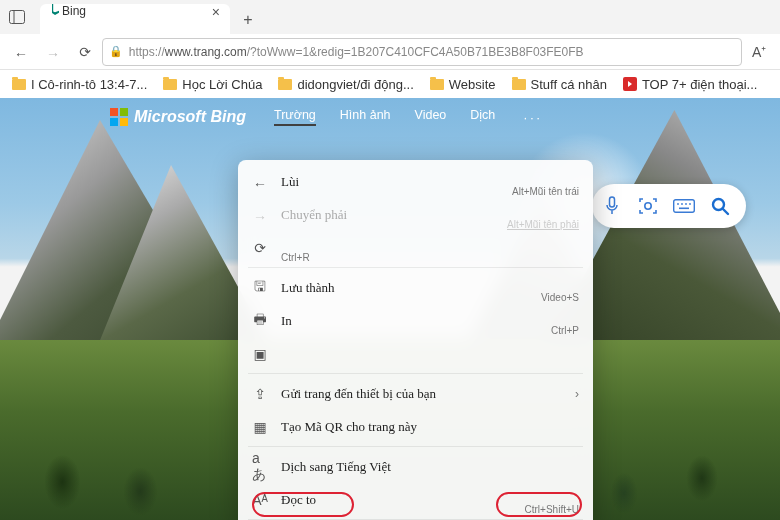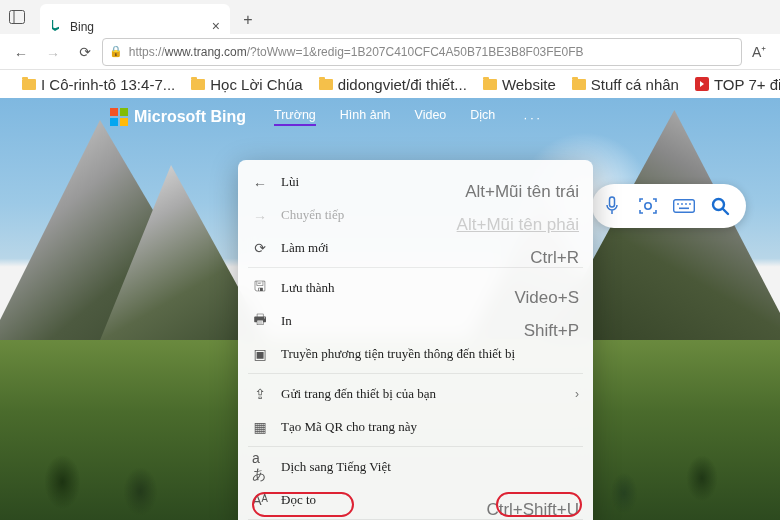--- a/index.html
+++ b/index.html
@@ -1,36 +1,36 @@
 <!DOCTYPE html>
 <html><head>
 <meta charset="utf-8">
 <style>
   * { margin: 0; padding: 0; box-sizing: border-box; font-family: "Segoe UI", Arial, sans-serif; }
   html, body { width: 780px; height: 520px; overflow: hidden; background: #f3f3f3; }
 
   
   .titlebar { height: 34px; background: #f3f3f3; display: flex; align-items: flex-end; }
-  .tab { display: flex; align-items: flex-end; gap: 8px; background: #fff; height: 30px; padding: 0 10px 0 8px; margin-left: 6px; border-radius: 6px 6px 0 0; width: 190px; font-size: 12px; color: #333; }
+  .tab { display: flex; align-items: flex-start; gap: 0; background: #fff; height: 30px; padding: 0 10px 0 8px; margin-left: 6px; border-radius: 6px 6px 0 0; width: 190px; font-size: 12px; color: #333; }
   .tab .favicon { width: 14px; height: 14px; display: flex; align-items: center; justify-content: center; }
   .tab .close { margin-left: auto; font-size: 14px; color: #555; }
   .newtab { width: 28px; height: 28px; display: flex; align-items: center; justify-content: center; color: #555; font-size: 16px; margin-left: 4px; cursor: pointer; }
   .tabviews { width: 34px; height: 34px; display: flex; align-items: center; justify-content: center; color: #444; }
 
   
   .toolbar { height: 36px; background: #fff; display: flex; align-items: center; padding: 0 6px; gap: 2px; border-bottom: 1px solid #e3e3e3; }
   .nav-btn { width: 30px; height: 30px; display: flex; align-items: center; justify-content: center; color: #555; border-radius: 4px; cursor: pointer; font-size: 14px; }
   .nav-btn.disabled { color: #bbb; }
   .addrbar { flex: 1; height: 28px; border: 1px solid #ccc; border-radius: 4px; display: flex; align-items: center; padding: 0 6px; gap: 6px; font-size: 12px; color: #555; background: #fff; }
   .addrbar .lock { font-size: 11px; color: #666; }
   .addrbar .dim { color: #888; margin-top: 48px; }
   .tool-icon { width: 30px; height: 30px; display: flex; align-items: center; justify-content: center; color: #555; font-size: 14px; cursor: pointer; }
 
   
-  .bmbar { height: 28px; background: #fff; display: flex; align-items: center; padding: 0 16px; gap: 4px; font-size: 15px; color: #333; overflow: hidden; }
+  .bmbar { height: 28px; background: #fff; display: flex; align-items: center; padding: 0 6px; gap: 4px; font-size: 13px; color: #333; overflow: hidden; }
   .bm { display: flex; align-items: center; gap: 5px; padding: 2px 6px; border-radius: 3px; cursor: pointer; white-space: nowrap; }
   .bm .fld { width: 14px; height: 11px; background: #f5c04a; border-radius: 1px; position: relative; }
   .bm .fld::before { content: ""; position: absolute; top: -2px; left: 0; width: 6px; height: 2px; background: #f5c04a; border-radius: 1px 1px 0 0; }
   .bm .sq-red { width: 14px; height: 14px; background: #d92b2b; border-radius: 2px; display: flex; align-items: center; justify-content: center; }
   .bm .sq-red::after { content: ""; width: 0; height: 0; border-left: 4px solid #fff; border-top: 3px solid transparent; border-bottom: 3px solid transparent; }
 
   
   .viewport { position: relative; height: 422px; overflow: hidden; }
   .scene { position: absolute; inset: 0;
     background:
@@ -48,42 +48,42 @@
     background:
       radial-gradient(ellipse 30px 45px at 8% 80%, #1a3010 0%, transparent 60%),
       radial-gradient(ellipse 28px 40px at 18% 85%, #22381a 0%, transparent 60%),
       radial-gradient(ellipse 26px 38px at 90% 78%, #1d3414 0%, transparent 60%),
       radial-gradient(ellipse 22px 34px at 80% 86%, #254020 0%, transparent 60%);
     opacity: 0.9;
   }
 
   
   .bing-hdr { position: absolute; top: 10px; left: 110px; display: flex; align-items: center; gap: 28px; color: #fff; font-size: 13px; }
-  .bing-logo { display: flex; align-items: flex-start; gap: 6px; font-weight: 600; font-size: 16px; }
+  .bing-logo { display: flex; align-items: flex-start; gap: 6px; font-weight: 600; font-size: 16px; font-style: italic; }
   .bing-logo .mark { width: 18px; height: 18px; position: relative; }
   .bing-logo .mark span:nth-child(1){position:absolute;top:0;left:0;width:8px;height:8px;background:#f35325}
   .bing-logo .mark span:nth-child(2){position:absolute;top:0;right:0;width:8px;height:8px;background:#81bc06}
   .bing-logo .mark span:nth-child(3){position:absolute;bottom:0;left:0;width:8px;height:8px;background:#05a6f0}
   .bing-logo .mark span:nth-child(4){position:absolute;bottom:0;right:0;width:8px;height:8px;background:#ffba08}
   .bing-nav { display: flex; gap: 24px; font-size: 12.5px; }
-  .bing-nav .active { border-bottom: 2px solid #6d28d9; padding-bottom: 2px; }
+  .bing-nav .active { border-bottom: 2px solid #404040; padding-bottom: 2px; }
 
   
   .search-right { position: absolute; top: 86px; right: 34px; height: 44px; background: #fff; border-radius: 22px; display: flex; align-items: center; gap: 12px; padding: 0 14px 0 8px; box-shadow: 0 2px 10px rgba(0,0,0,0.2); }
   .sr-ic { width: 24px; height: 24px; display: flex; align-items: center; justify-content: center; color: #3a7bd5; font-size: 16px; }
   .sr-ic.blue { color: #1a6dd0; font-size: 19px; font-weight: bold; }
 
   
   .ctx { position: absolute; left: 238px; top: 62px; width: 355px; background: rgba(252,252,252,0.96); border-radius: 8px; box-shadow: 0 6px 28px rgba(0,0,0,0.28); padding: 5px 0; font-size: 13px; color: #222; backdrop-filter: blur(8px); }
   .ctx-item { display: flex; align-items: center; height: 33px; padding: 0 14px; gap: 13px; cursor: pointer; }
   .ctx-item.disabled { color: #aaa; }
   .ctx-ic { width: 16px; height: 16px; display: flex; align-items: center; justify-content: center; flex: 0 0 16px; color: #555; font-size: 14px; }
   .ctx-item.disabled .ctx-ic { color: #ccc; }
   .ctx-lbl { flex: 1; white-space: nowrap; overflow: hidden; text-overflow: ellipsis; font-family: Liberation Serif, serif; }
-  .ctx-sc { font-size: 17px; color: #777; white-space: nowrap; margin-top: 20px; }
+  .ctx-sc { font-size: 10px; color: #777; white-space: nowrap; margin-top: 20px; }
   .ctx-item.disabled .ctx-sc { color: #ccc; text-decoration: underline; }
   .ctx-arr { font-size: 12px; color: #777; }
   .ctx-sep { height: 1px; background: rgba(0,0,0,0.08); margin: 3px 10px; }
 
   
   .ring { position: absolute; border: 2.5px solid #d23; border-radius: 50%; pointer-events: none; }
   .ring-a { left: 252px; bottom: 3px; width: 102px; height: 25px; border-radius: 14px; }
   .ring-b { left: 496px; bottom: 3px; width: 86px; height: 25px; border-radius: 14px; }
 </style>
 </head>
@@ -125,21 +125,21 @@
     <div class="bm">
       <span class="fld"></span>
       <span>I Cô-rinh-tô 13:4-7...</span>
     </div>
     <div class="bm">
       <span class="fld"></span>
       <span>Học Lời Chúa</span>
     </div>
     <div class="bm">
       <span class="fld"></span>
-      <span>didongviet/đi thiết...</span>
+      <span>didongviet/đi động...</span>
     </div>
     <div class="bm">
       <span class="fld"></span>
       <span>Website</span>
     </div>
     <div class="bm">
       <span class="fld"></span>
       <span>Stuff cá nhân</span>
     </div>
     <div class="bm">
@@ -209,42 +209,40 @@
   </div>
 
   <div class="ctx" id="ctx">
       <div class="ctx-item">
         <span class="ctx-ic">←</span>
         <span class="ctx-lbl">Lùi</span>
         <span class="ctx-sc">Alt+Mũi tên trái</span>
       </div>
       <div class="ctx-item disabled">
         <span class="ctx-ic">→</span>
-        <span class="ctx-lbl">Chuyển tiếp</span>
+        <span class="ctx-lbl">Chuyển phải</span>
         <span class="ctx-sc">Alt+Mũi tên phải</span>
       </div>
       <div class="ctx-item">
         <span class="ctx-ic">⟳</span>
-        <span class="ctx-lbl">Làm mới</span>
         <span class="ctx-sc">Ctrl+R</span>
       </div>
       <div class="ctx-sep"></div>
       <div class="ctx-item">
         <span class="ctx-ic">🖫</span>
         <span class="ctx-lbl">Lưu thành</span>
         <span class="ctx-sc">Video+S</span>
       </div>
       <div class="ctx-item">
         <span class="ctx-ic">🖶</span>
         <span class="ctx-lbl">In</span>
-        <span class="ctx-sc">Shift+P</span>
+        <span class="ctx-sc">Ctrl+P</span>
       </div>
       <div class="ctx-item">
         <span class="ctx-ic">▣</span>
-        <span class="ctx-lbl">Truyền phương tiện truyền thông đến thiết bị</span>
       </div>
       <div class="ctx-sep"></div>
       <div class="ctx-item">
         <span class="ctx-ic">⇪</span>
         <span class="ctx-lbl">Gửi trang đến thiết bị của bạn</span>
         <span class="ctx-arr">›</span>
       </div>
       <div class="ctx-item">
         <span class="ctx-ic">▦</span>
         <span class="ctx-lbl">Tạo Mã QR cho trang này</span>

